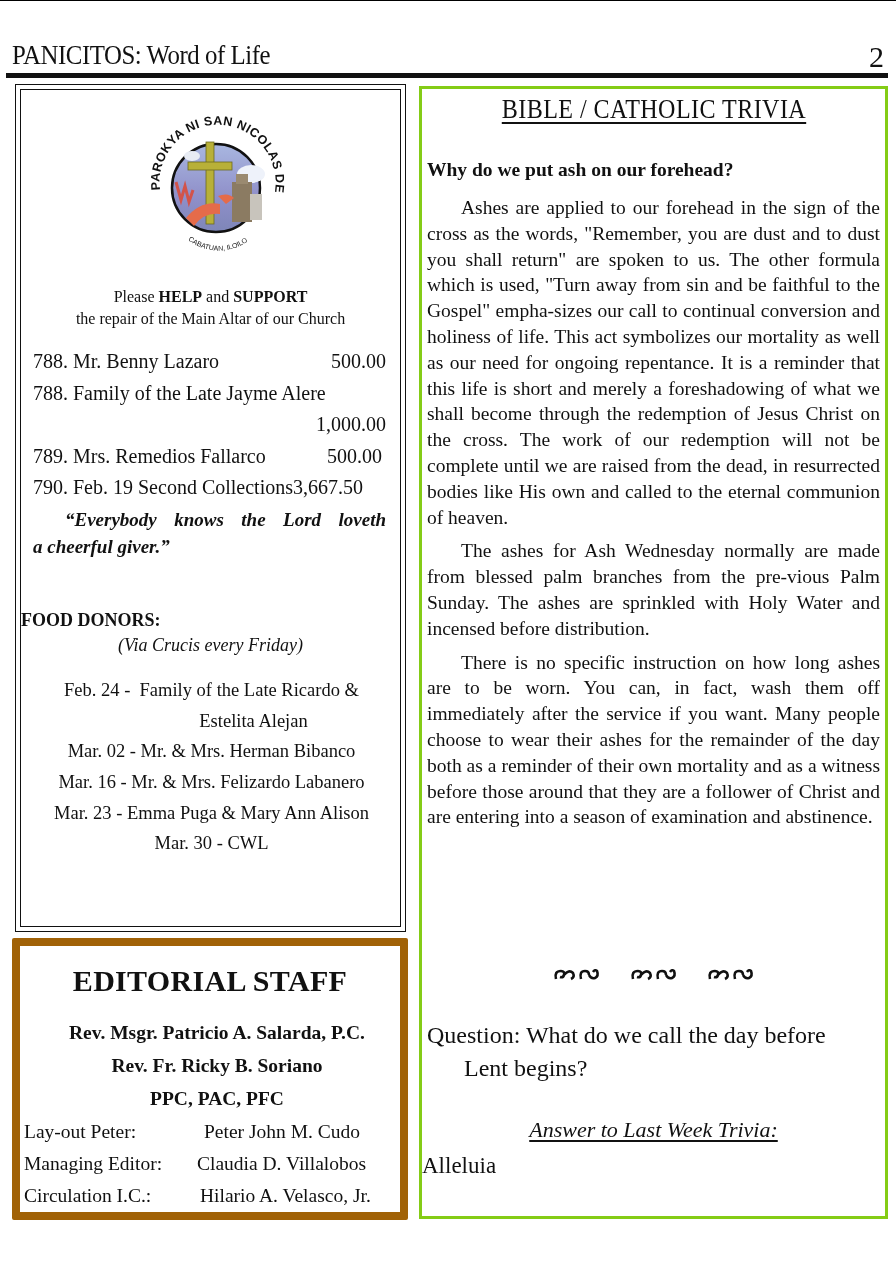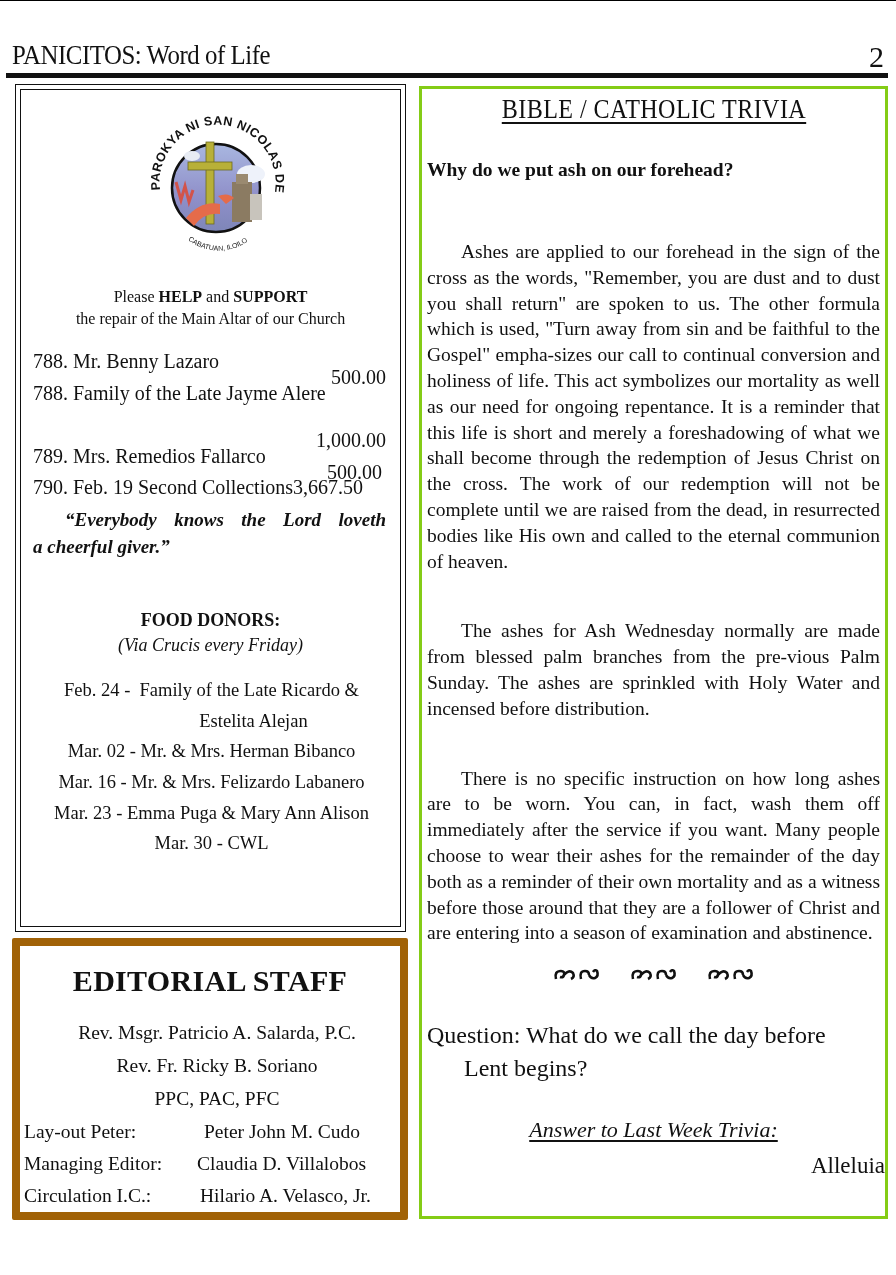--- a/index.html
+++ b/index.html
@@ -17,56 +17,56 @@
   .leftbox { position: absolute; left: 15px; top: 84px; width: 391px; height: 848px; border: 1px solid #111; }
   .leftbox-inner { position: absolute; left: 4px; top: 4px; right: 4px; bottom: 4px; border: 1px solid #111; }
 
   .logo { position: absolute; left: 125px; top: 10px; width: 140px; height: 165px; }
 
   .appeal { position: absolute; left: 0; right: 0; top: 196px; text-align: center; font-size: 16px; line-height: 22px; }
   .appeal b { font-weight: bold; }
 
   .donations { position: absolute; left: 12px; right: 14px; top: 256px; font-family: "Liberation Serif", serif; font-size: 20px; }
   .don-row { position: relative; height: 31.5px; line-height: 31.5px; white-space: nowrap; }
-  .don-row .amt { position: absolute; right: 0; top: 16px; text-align: right; }
+  .don-row .amt { position: absolute; right: 0; top: 0; text-align: right; }
 
   .quote { position: absolute; left: 12px; right: 14px; top: 416px; font-size: 19px; font-weight: bold; font-style: italic; line-height: 27px; text-align: justify; }
   .quote .q1 { display: block; text-indent: 32px; text-align: justify; text-align-last: justify; }
 
-  .food-title { position: absolute; left: 0; right: 0; top: 520px; text-align: center; font-weight: bold; font-size: 18px; }
+  .food-title { position: absolute; left: 0; right: 0; top: 520px; font-weight: bold; font-size: 18px; }
   .food-sub { position: absolute; left: 0; right: 0; top: 545px; text-align: center; font-style: italic; font-size: 18px; }
   .food-list { position: absolute; left: 12px; right: 10px; top: 585px; font-size: 18.5px; text-align: center; }
   .food-row { height: 30.7px; line-height: 30.7px; white-space: nowrap; }
   .food-row.cont { padding-left: 84px; }
 
   
   .edbox { position: absolute; left: 12px; top: 938px; width: 396px; height: 282px; border: 8px solid #a16207; border-radius: 2px; }
   .ed-title { position: absolute; left: 0; right: 0; top: 18px; text-align: center; font-weight: bold; font-size: 30px; letter-spacing: 0.3px; }
-  .ed-names { position: absolute; left: 0; right: 0; top: 70px; text-align: center; font-weight: normal; font-size: 19.5px; line-height: 33px; padding-left: 14px; }
+  .ed-names { position: absolute; left: 0; right: 0; top: 70px; text-align: center; font-weight: bold; font-size: 19.5px; line-height: 33px; padding-left: 14px; }
   .ed-roles { position: absolute; left: 4px; right: 6px; top: 170px; font-size: 19.5px; line-height: 32px; }
   .ed-role { position: relative; white-space: nowrap; height: 32px; }
   .ed-role .name { position: absolute; top: 0; }
 
   
   .rightbox { position: absolute; left: 419px; top: 86px; width: 469px; height: 1133px; border: 3px solid #84cc16; }
   .trivia-title { position: absolute; left: 0; right: 0; top: 4px; text-align: center; }
   .trivia-title span { font-size: 28px; text-decoration: underline; text-underline-offset: 4px; transform: scaleX(0.86); display: inline-block; letter-spacing: 0.5px; }
   .question-head { position: absolute; left: 5px; top: 70px; font-weight: bold; font-size: 19.5px; }
   .article { position: absolute; left: 5px; right: 5px; top: 106px; font-size: 19.5px; line-height: 25.8px; text-align: justify; }
-  .article p { text-indent: 34px; margin-bottom: 8px; margin-top: 44px; }
+  .article p { text-indent: 34px; margin-bottom: 8px; }
 
   .ornaments { position: absolute; left: 0; right: 0; top: 876px; text-align: center; font-size: 20px; font-weight: bold; letter-spacing: 0; }
   .ornaments span { display: inline-block; margin: 0 12px; }
 
   .trivia-q { position: absolute; left: 5px; right: 5px; top: 930px; font-size: 24px; line-height: 33px; text-align: justify; }
   .trivia-q .line2 { display: block; padding-left: 37px; }
 
   .answer-head { position: absolute; left: 0; right: 0; top: 1028px; text-align: center; }
   .answer-head span { font-style: italic; font-size: 22px; text-decoration: underline; text-underline-offset: 3px; font-family: "Liberation Serif", serif; }
-  .answer { position: absolute; left: 0; right: 0; top: 1064px; text-align: right; font-size: 23px; }
+  .answer { position: absolute; left: 0; right: 0; top: 1064px; text-align: left; font-size: 23px; }
 </style>
 </head>
 <body>
 
 <div class="topline"></div>
 
 <div class="header">
   <div class="title">PANICITOS: Word of Life</div>
   <div class="pagenum">2</div>
 </div>

